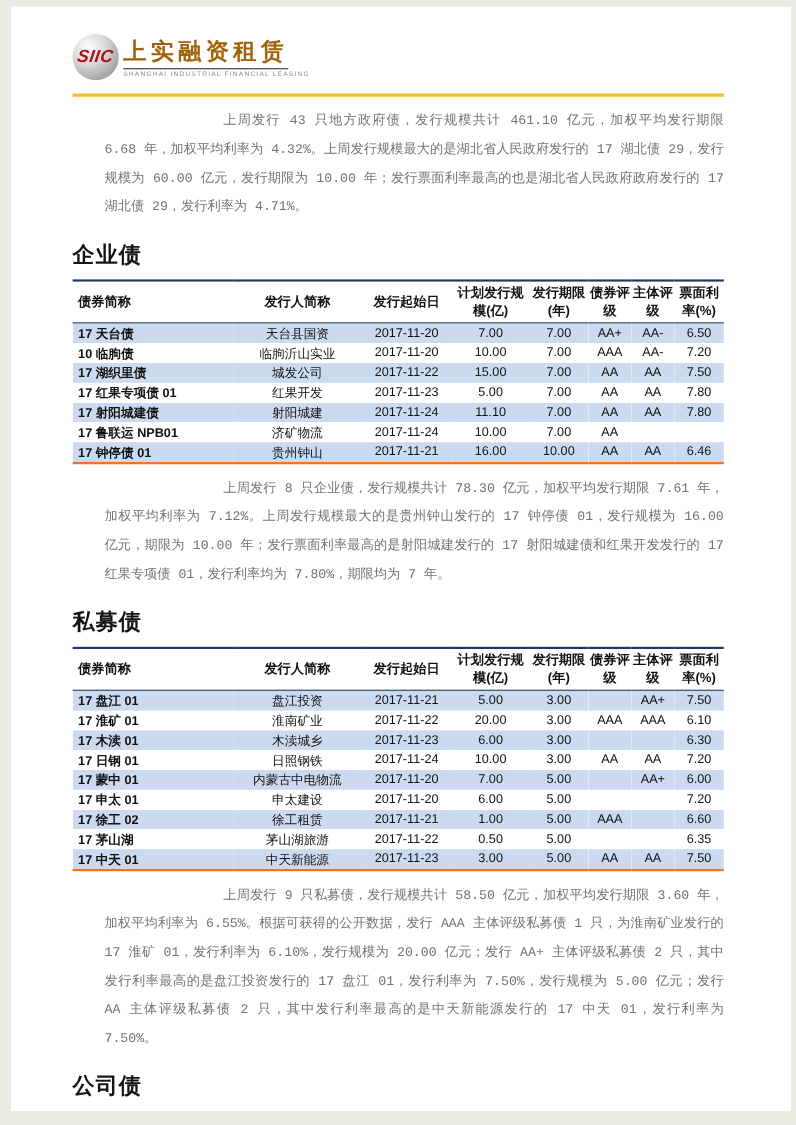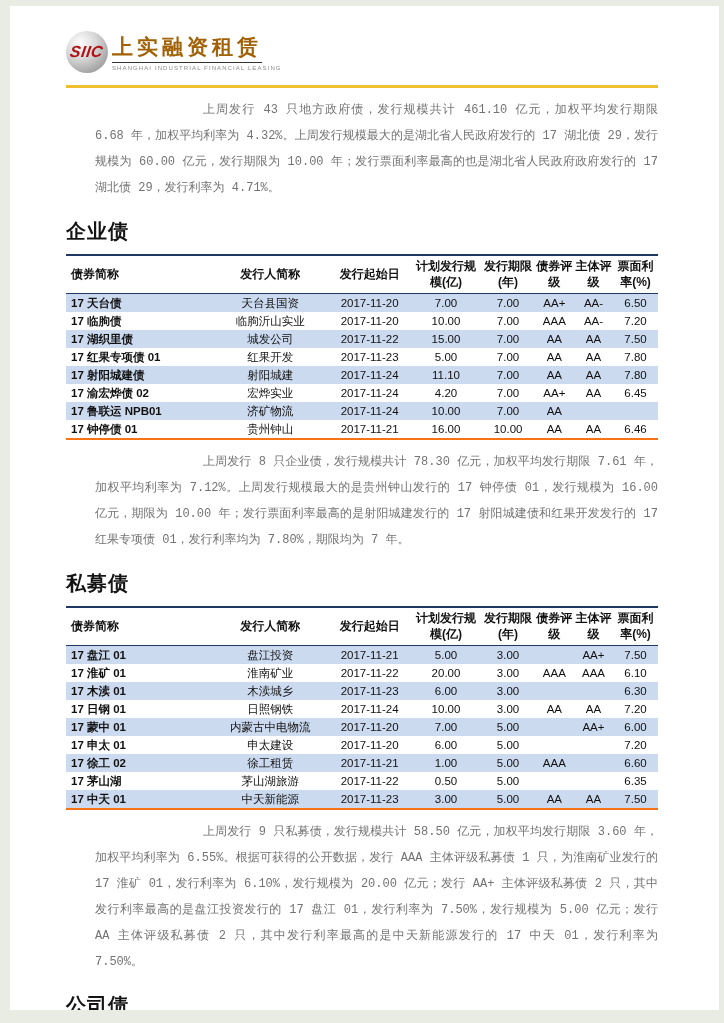--- a/index.html
+++ b/index.html
@@ -104,21 +104,21 @@
             <td>17 天台债</td>
             <td>天台县国资</td>
             <td>2017-11-20</td>
             <td>7.00</td>
             <td>7.00</td>
             <td>AA+</td>
             <td>AA-</td>
             <td>6.50</td>
           </tr>
           <tr>
-            <td>17 临朐债</td>
+            <td>10 临朐债</td>
             <td>临朐沂山实业</td>
             <td>2017-11-20</td>
             <td>10.00</td>
             <td>7.00</td>
             <td>AAA</td>
             <td>AA-</td>
             <td>7.20</td>
           </tr>
           <tr>
             <td>17 湖织里债</td>
@@ -142,30 +142,20 @@
           </tr>
           <tr>
             <td>17 射阳城建债</td>
             <td>射阳城建</td>
             <td>2017-11-24</td>
             <td>11.10</td>
             <td>7.00</td>
             <td>AA</td>
             <td>AA</td>
             <td>7.80</td>
-          </tr>
-          <tr>
-            <td>17 渝宏烨债 02</td>
-            <td>宏烨实业</td>
-            <td>2017-11-24</td>
-            <td>4.20</td>
-            <td>7.00</td>
-            <td>AA+</td>
-            <td>AA</td>
-            <td>6.45</td>
           </tr>
           <tr>
             <td>17 鲁联运 NPB01</td>
             <td>济矿物流</td>
             <td>2017-11-24</td>
             <td>10.00</td>
             <td>7.00</td>
             <td>AA</td>
             <td></td>
             <td></td>

